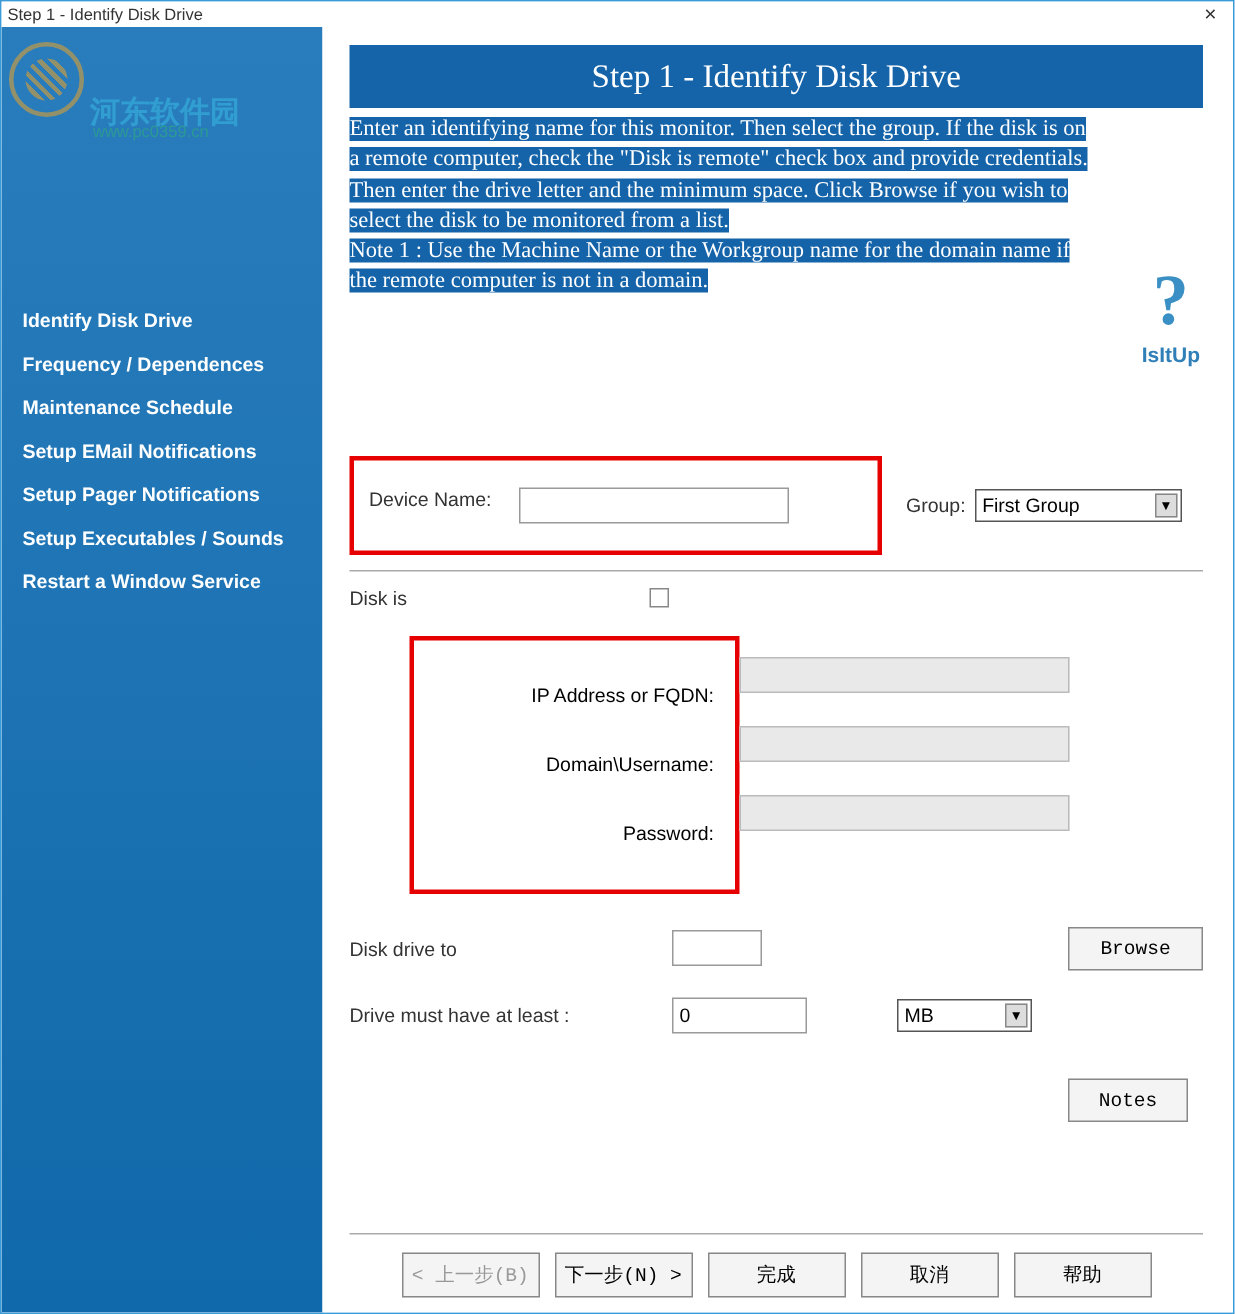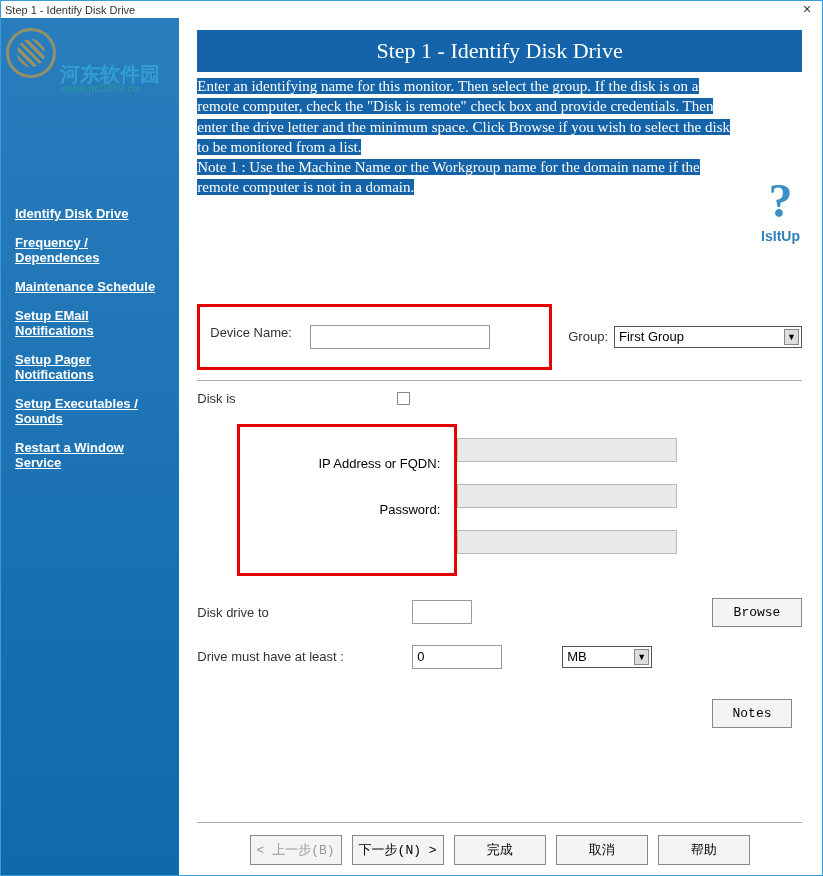--- a/index.html
+++ b/index.html
@@ -7,21 +7,21 @@
 .titlebar { height: 17px; background: #fff; display: flex; align-items: center; padding-left: 4px; font-size: 11px; color: #333; }
 .titlebar .close { margin-left: auto; width: 30px; text-align: center; cursor: pointer; font-size: 14px; line-height: 15px; }
 .main { display: flex; height: calc(100% - 17px); }
 .sidebar { width: 214px; background: linear-gradient(to bottom, #2a7dbd 0%, #1069aa 100%); padding: 18px 14px; position: relative; }
 .watermark { position: absolute; top: 10px; left: 5px; opacity: 0.5; }
 .watermark .logo { width: 50px; height: 50px; border: 3px solid #fca61a; border-radius: 50%; display: inline-block; position: relative; }
 .watermark .logo::before { content: ""; position: absolute; top: 8px; left: 8px; right: 8px; bottom: 8px; background: repeating-linear-gradient(45deg, #fca61a 0 3px, transparent 3px 6px); border-radius: 50%; }
 .watermark .txt { color: #3ac0e6; font-size: 20px; font-weight: bold; vertical-align: middle; margin-left: 4px; }
 .watermark .sub { color: #2fb76e; font-size: 11px; margin-left: 56px; margin-top: -6px; display: block; }
 .navlist { margin-top: 170px; }
-.navlist a { display: block; color: #fff; text-decoration: underline; font-weight: bold; font-size: 13px; margin-bottom: 14px; cursor: pointer; }
+.navlist a { display: block; color: #fff; font-weight: bold; font-size: 13px; margin-bottom: 14px; cursor: pointer; }
 .content { flex: 1; background: #fff; padding: 12px 20px 10px 18px; display: flex; flex-direction: column; position: relative; }
 .header { background: #1564a9; color: #fff; text-align: center; padding: 8px; font-size: 22px; font-family: Georgia, serif; margin-bottom: 4px; }
 .instr { background: #1564a9; color: #fff; font-family: Georgia, serif; font-size: 15px; display: inline; }
 .instr-wrap { margin-right: 70px; line-height: 1.35; }
 .isitup { position: absolute; right: 22px; top: 155px; text-align: center; }
 .isitup .q { font-size: 48px; color: #3a8fc4; font-weight: bold; font-family: Georgia, serif; }
 .isitup .lbl { color: #2f7fb8; font-size: 14px; font-weight: bold; }
 .form { margin-top: 106px; }
 .row { display: flex; align-items: center; margin-bottom: 8px; }
 .redbox { border: 3px solid #e60000; }
@@ -82,35 +82,38 @@
     </div>
 
     <div class="form">
       <div class="row">
         <div class="redbox box1">
           <span class="lbl">Device Name:</span>
           <input class="txtinput" style="width: 180px; margin-left: 18px;" value="">
         </div>
         <div class="grouprow">
           <span class="lbl">Group:</span>
-          <div class="select" style="width:188px;margin-left:6px">First Group</div>
+          <div class="select" style="width:138px;margin-left:6px">First Group</div>
         </div>
       </div>
 
       <hr class="sep">
 
       <div class="row" style="margin-bottom:18px">
         <span class="lbl" style="width:200px">Disk is</span>
         <span class="checkbox"></span>
       </div>
 
       <div class="remote">
         <div class="left">
           <div class="lrow">
               <span>IP Address or FQDN:</span>
+            </div>
+          <div class="lrow">
+              <span>Domain\Username:</span>
             </div>
           <div class="lrow">
               <span>Password:</span>
             </div>
         </div>
         <div class="right">
           <div class="disabled-input rin"></div>
           <div class="disabled-input rin"></div>
           <div class="disabled-input rin"></div>
         </div>

